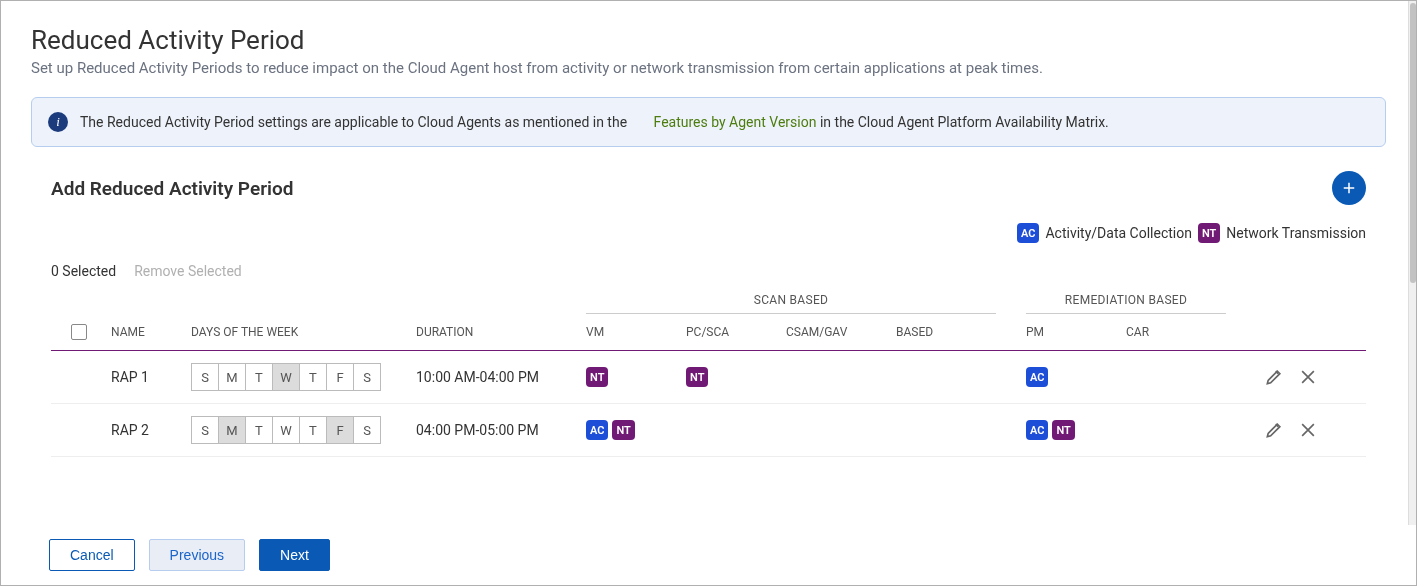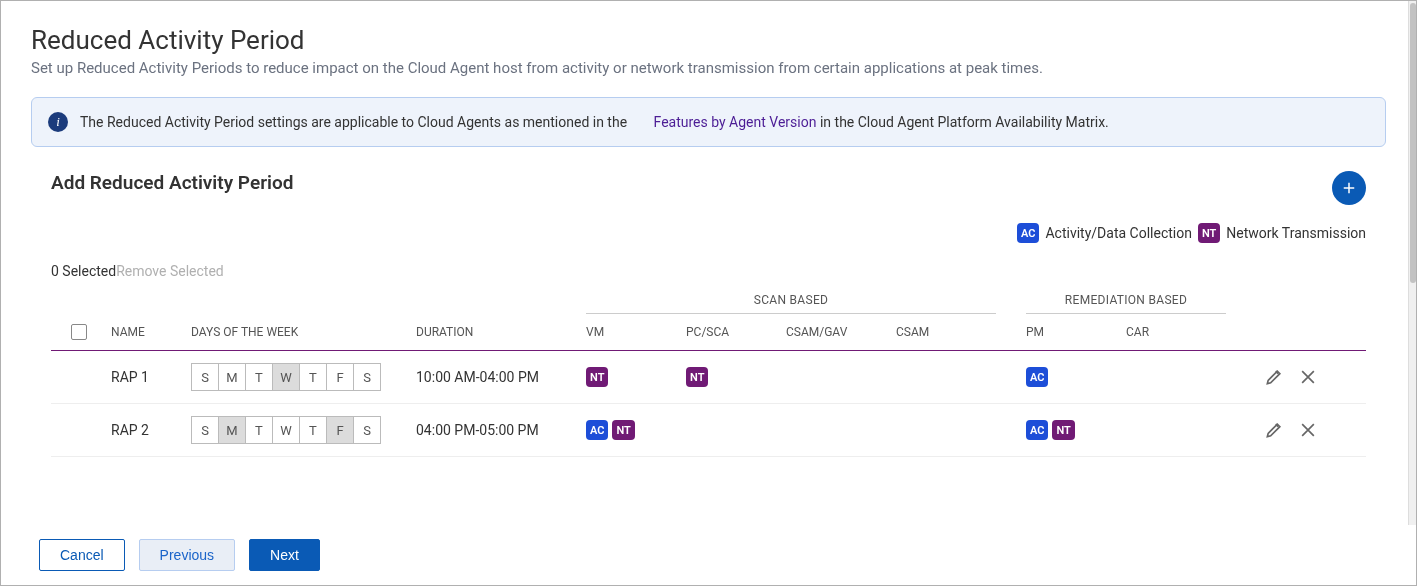--- a/index.html
+++ b/index.html
@@ -53,26 +53,27 @@
     color: #fff;
     display: flex;
     align-items: center;
     justify-content: center;
     font-style: italic;
     font-family: Georgia, serif;
     font-size: 13px;
     flex-shrink: 0;
   }
   .info-banner a {
-    color: #4c1d95;
+    color: #4d7c0f;
     text-decoration: none;
     padding-left: 23px;
   }
   .section-heading-row {
     display: flex;
+    align-items: center;
     justify-content: space-between;
     padding: 0 20px;
     margin-bottom: 18px;
   }
   .section-heading {
     font-size: 19px;
     font-weight: 600;
     color: #333;
   }
   .add-btn {
@@ -105,20 +106,21 @@
     border-radius: 4px;
     padding: 2px 4px;
     min-width: 22px;
     height: 20px;
   }
   .badge-ac { background: #1d4ed8; }
   .badge-nt { background: #701a75; }
   .selection-row {
     display: flex;
     align-items: center;
+    gap: 18px;
     padding: 0 20px;
     margin-bottom: 14px;
     font-size: 14px;
   }
   .selection-count { color: #333; }
   .remove-selected { color: #b0b0b0; cursor: default; }
   .table {
     width: calc(100% - 40px);
     margin: 8px 20px;
   }
@@ -195,21 +197,21 @@
   .icon-btn {
     width: 20px; height: 20px;
     color: #666;
     cursor: pointer;
   }
   .icon-btn svg { width: 100%; height: 100%; }
   .footer {
     position: absolute;
     left: 0; right: 0; bottom: 0;
     background: #fff;
-    padding: 14px 38px;
+    padding: 14px 48px;
     display: flex;
     gap: 14px;
   }
   .btn {
     padding: 7px 20px;
     font-size: 14px;
     border-radius: 2px;
     cursor: pointer;
     border: 1px solid;
   }
@@ -299,21 +301,21 @@
       <div class="header-row">
         <div class="col-check">
           <div class="checkbox"></div>
         </div>
         <div class="col-name">NAME</div>
         <div class="col-days">DAYS OF THE WEEK</div>
         <div class="col-duration">DURATION</div>
         <div class="col-app">VM</div>
         <div class="col-app">PC/SCA</div>
         <div class="col-app-wide">CSAM/GAV</div>
-        <div class="col-app">CSAM</div>
+        <div class="col-app">BASED</div>
         <div style="width:30px"></div>
         <div class="col-app">PM</div>
         <div class="col-app">CAR</div>
         <div class="col-actions"></div>
       </div>
 
       <div id="rows">
           <div class="data-row">
             <div class="col-check"></div>
             <div class="col-name">RAP 1</div>

